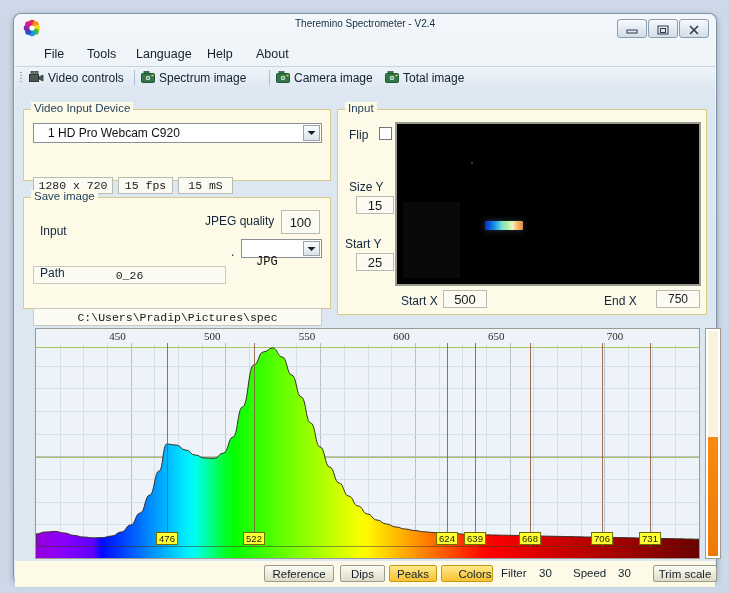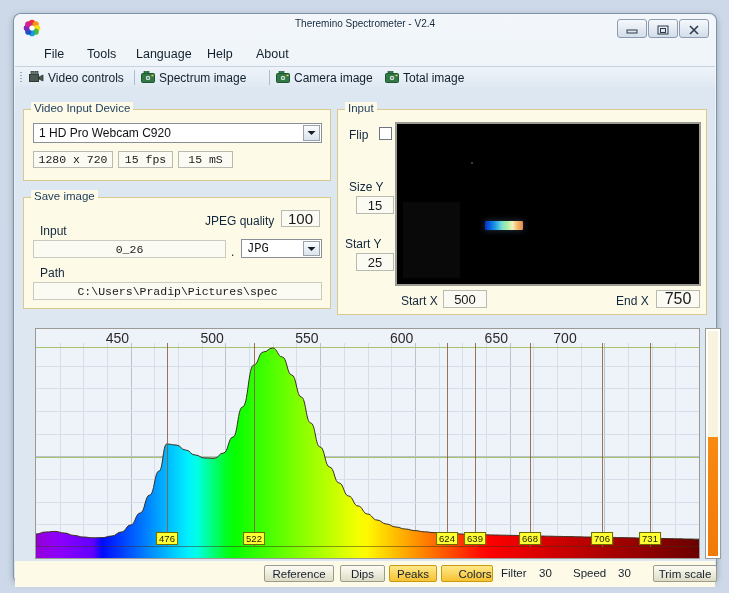--- a/index.html
+++ b/index.html
@@ -54,26 +54,26 @@
 
   .groupbox{position:absolute;border:1px solid #d9c98a;background:#fdfbe8;box-sizing:border-box;}
   .group-title{position:absolute;top:-8px;left:7px;background:#fdfbe8;padding:0 3px;
                font-size:11.5px;color:#1c3a5a;}
 
   .fieldbox{
     background:#fbfbf3;border:1px solid #b8bcb0;box-sizing:border-box;
     font-family:"Liberation Sans",sans-serif;font-size:11.5px;color:#1a1a1a;
     display:flex;align-items:center;justify-content:center;
   }
-  .monobox{font-family:"Liberation Mono",monospace;font-size:11.5px;}
+  .monobox{font-family:"Liberation Mono",monospace;font-size:11.5px;margin-top:26px;}
 
   
   .combo{position:absolute;background:#ffffff;border:1px solid #8a8f96;box-sizing:border-box;
          display:flex;align-items:center;}
-  .combo .cval{padding-left:5px;font-size:12px;color:#101010;}
+  .combo .cval{padding-left:14px;font-size:12px;color:#101010;}
   .combo .arrow{position:absolute;right:1px;top:1px;bottom:1px;width:17px;
         background:linear-gradient(180deg,#fafcfe,#dbe3ec);border:1px solid #9aa3ad;box-sizing:border-box;
         display:flex;align-items:center;justify-content:center;}
 
   .lbl-dark{position:absolute;font-size:12px;color:#12263c;}
 
   
   #preview{position:absolute;background:#000;border:2px solid #9b9b93;box-sizing:border-box;}
   #spec-blob{position:absolute;width:38px;height:9px;border-radius:1px;
     background:linear-gradient(90deg,#0033cc 0%,#0b5bdd 12%,#1fa0e6 28%,#7fe0cf 45%,#a7f0a0 58%,#f2f2c0 72%,#f6b86a 85%,#e08a50 100%);
@@ -83,21 +83,21 @@
 
   
   .cbox{position:absolute;width:13px;height:13px;background:#fff;border:1px solid #6d7682;box-sizing:border-box;}
 
   
   #chart-frame{position:absolute;left:21px;top:314px;width:665px;height:231px;
        border:1px solid #9b9b93;background:#eef3fa;box-sizing:border-box;
        box-shadow:inset 1px 1px 0 #c9ccc6;}
   #axis-strip{position:absolute;left:0;top:0;width:100%;height:14px;background:#eef3fa;
        border-bottom:1px solid #a8c36a;}
-  .xtick{position:absolute;top:1px;font-size:14px;color:#2a2a2a;transform:translateX(-50%);}
+  .xtick{position:absolute;top:1px;font-size:11px;color:#2a2a2a;transform:translateX(-50%);font-family:Liberation Serif, serif;}
   #plot{position:absolute;left:0;top:14px;right:0;bottom:0;overflow:hidden;background:#eef3fa;text-align:right;}
   #gridlayer{position:absolute;inset:0;}
   .vmin{position:absolute;top:0;bottom:0;width:1px;background:#d6dfe9;}
   .hmin{position:absolute;left:0;right:0;height:1px;background:#d6dfe9;}
   .vmaj{position:absolute;top:0;bottom:0;width:1px;background:#b9c2cc;}
   .hmaj{position:absolute;left:0;right:0;height:1px;background:#b9c2cc;}
   .hgreen{position:absolute;left:0;right:0;height:1px;background:#a8c36a;}
   #curvewrap{position:absolute;inset:0;}
   .peakline{position:absolute;top:0;bottom:0;width:1px;background:#8a5a3a;opacity:.85;}
   .peaklabel{position:absolute;background:#ffff33;border:1px solid #6b6b00;
@@ -228,21 +228,21 @@
       </div>
       <div class="fieldbox monobox" style="position:absolute;left:9px;top:41px;width:80px;height:17px;">1280 x 720</div>
       <div class="fieldbox monobox" style="position:absolute;left:94px;top:41px;width:55px;height:17px;">15 fps</div>
       <div class="fieldbox monobox" style="position:absolute;left:154px;top:41px;width:55px;height:17px;">15 mS</div>
     </div>
 
     <div class="groupbox" style="left:8px;top:110px;width:308px;height:112px;">
       <span class="group-title">Save image</span>
       <span class="lbl-dark" style="left:16px;top:26px;">Input</span>
       <span class="lbl-dark" style="left:181px;top:16px;">JPEG quality</span>
-      <div class="fieldbox" style="position:absolute;left:257px;top:12px;width:39px;height:17px;font-size:15px;">100</div>
+      <div class="fieldbox" style="position:absolute;left:257px;top:12px;width:39px;height:24px;font-size:13px;">100</div>
       <div class="fieldbox monobox" style="position:absolute;left:9px;top:42px;width:193px;height:18px;border-color:#c9cbc0;">0_26</div>
       <span class="lbl-dark" style="left:207px;top:47px;">.</span>
       <div class="combo" style="left:217px;top:41px;width:81px;height:19px;">
         <span class="cval monobox">JPG</span>
         <span class="arrow">
           <svg width="9" height="6" viewBox="0 0 9 6">
               <path d="M0.5 1 L4.5 5 L8.5 1 Z" fill="#12202c"></path>
             </svg>
         </span>
       </div>
@@ -262,34 +262,34 @@
       <div class="fieldbox" style="position:absolute;left:18px;top:143px;width:38px;height:18px;font-size:13px;">25</div>
 
       <div id="preview" style="left:57px;top:12px;width:306px;height:164px;">
         <div id="faint-rect" style="left:6px;top:78px;width:57px;height:76px;"></div>
         <div id="faint-dot" style="left:74px;top:38px;"></div>
         <div id="spec-blob" style="left:88px;top:97px;"></div>
       </div>
 
       <span class="lbl-dark" style="left:63px;top:184px;">Start X</span>
       <div class="fieldbox" style="position:absolute;left:105px;top:180px;width:44px;height:18px;font-size:13px;">500</div>
-      <span class="lbl-dark" style="left:278px;top:184px;">End X</span>
-      <div class="fieldbox" style="position:absolute;left:318px;top:180px;width:44px;height:18px;font-size:16px;">750</div>
+      <span class="lbl-dark" style="left:266px;top:184px;">End X</span>
+      <div class="fieldbox" style="position:absolute;left:318px;top:180px;width:44px;height:18px;font-size:12px;">750</div>
     </div>
 
   </div>
 
   <div id="chart-frame">
     <div id="axis-strip">
         <span class="xtick" style="left: 81.4543px;">450</span>
         <span class="xtick" style="left: 176.169px;">500</span>
         <span class="xtick" style="left: 270.883px;">550</span>
         <span class="xtick" style="left: 365.597px;">600</span>
         <span class="xtick" style="left: 460.311px;">650</span>
-        <span class="xtick" style="left: 529px;">700</span>
+        <span class="xtick" style="left: 579px;">700</span>
       </div>
     <div id="plot">
       <div id="gridlayer">
           <div class="vmin" style="left: 24px;"></div>
           <div class="vmin" style="left: 47px;"></div>
           <div class="vmin" style="left: 71px;"></div>
           <div class="vmaj" style="left: 95px;"></div>
           <div class="vmin" style="left: 118px;"></div>
           <div class="vmin" style="left: 142px;"></div>
           <div class="vmin" style="left: 166px;"></div>

